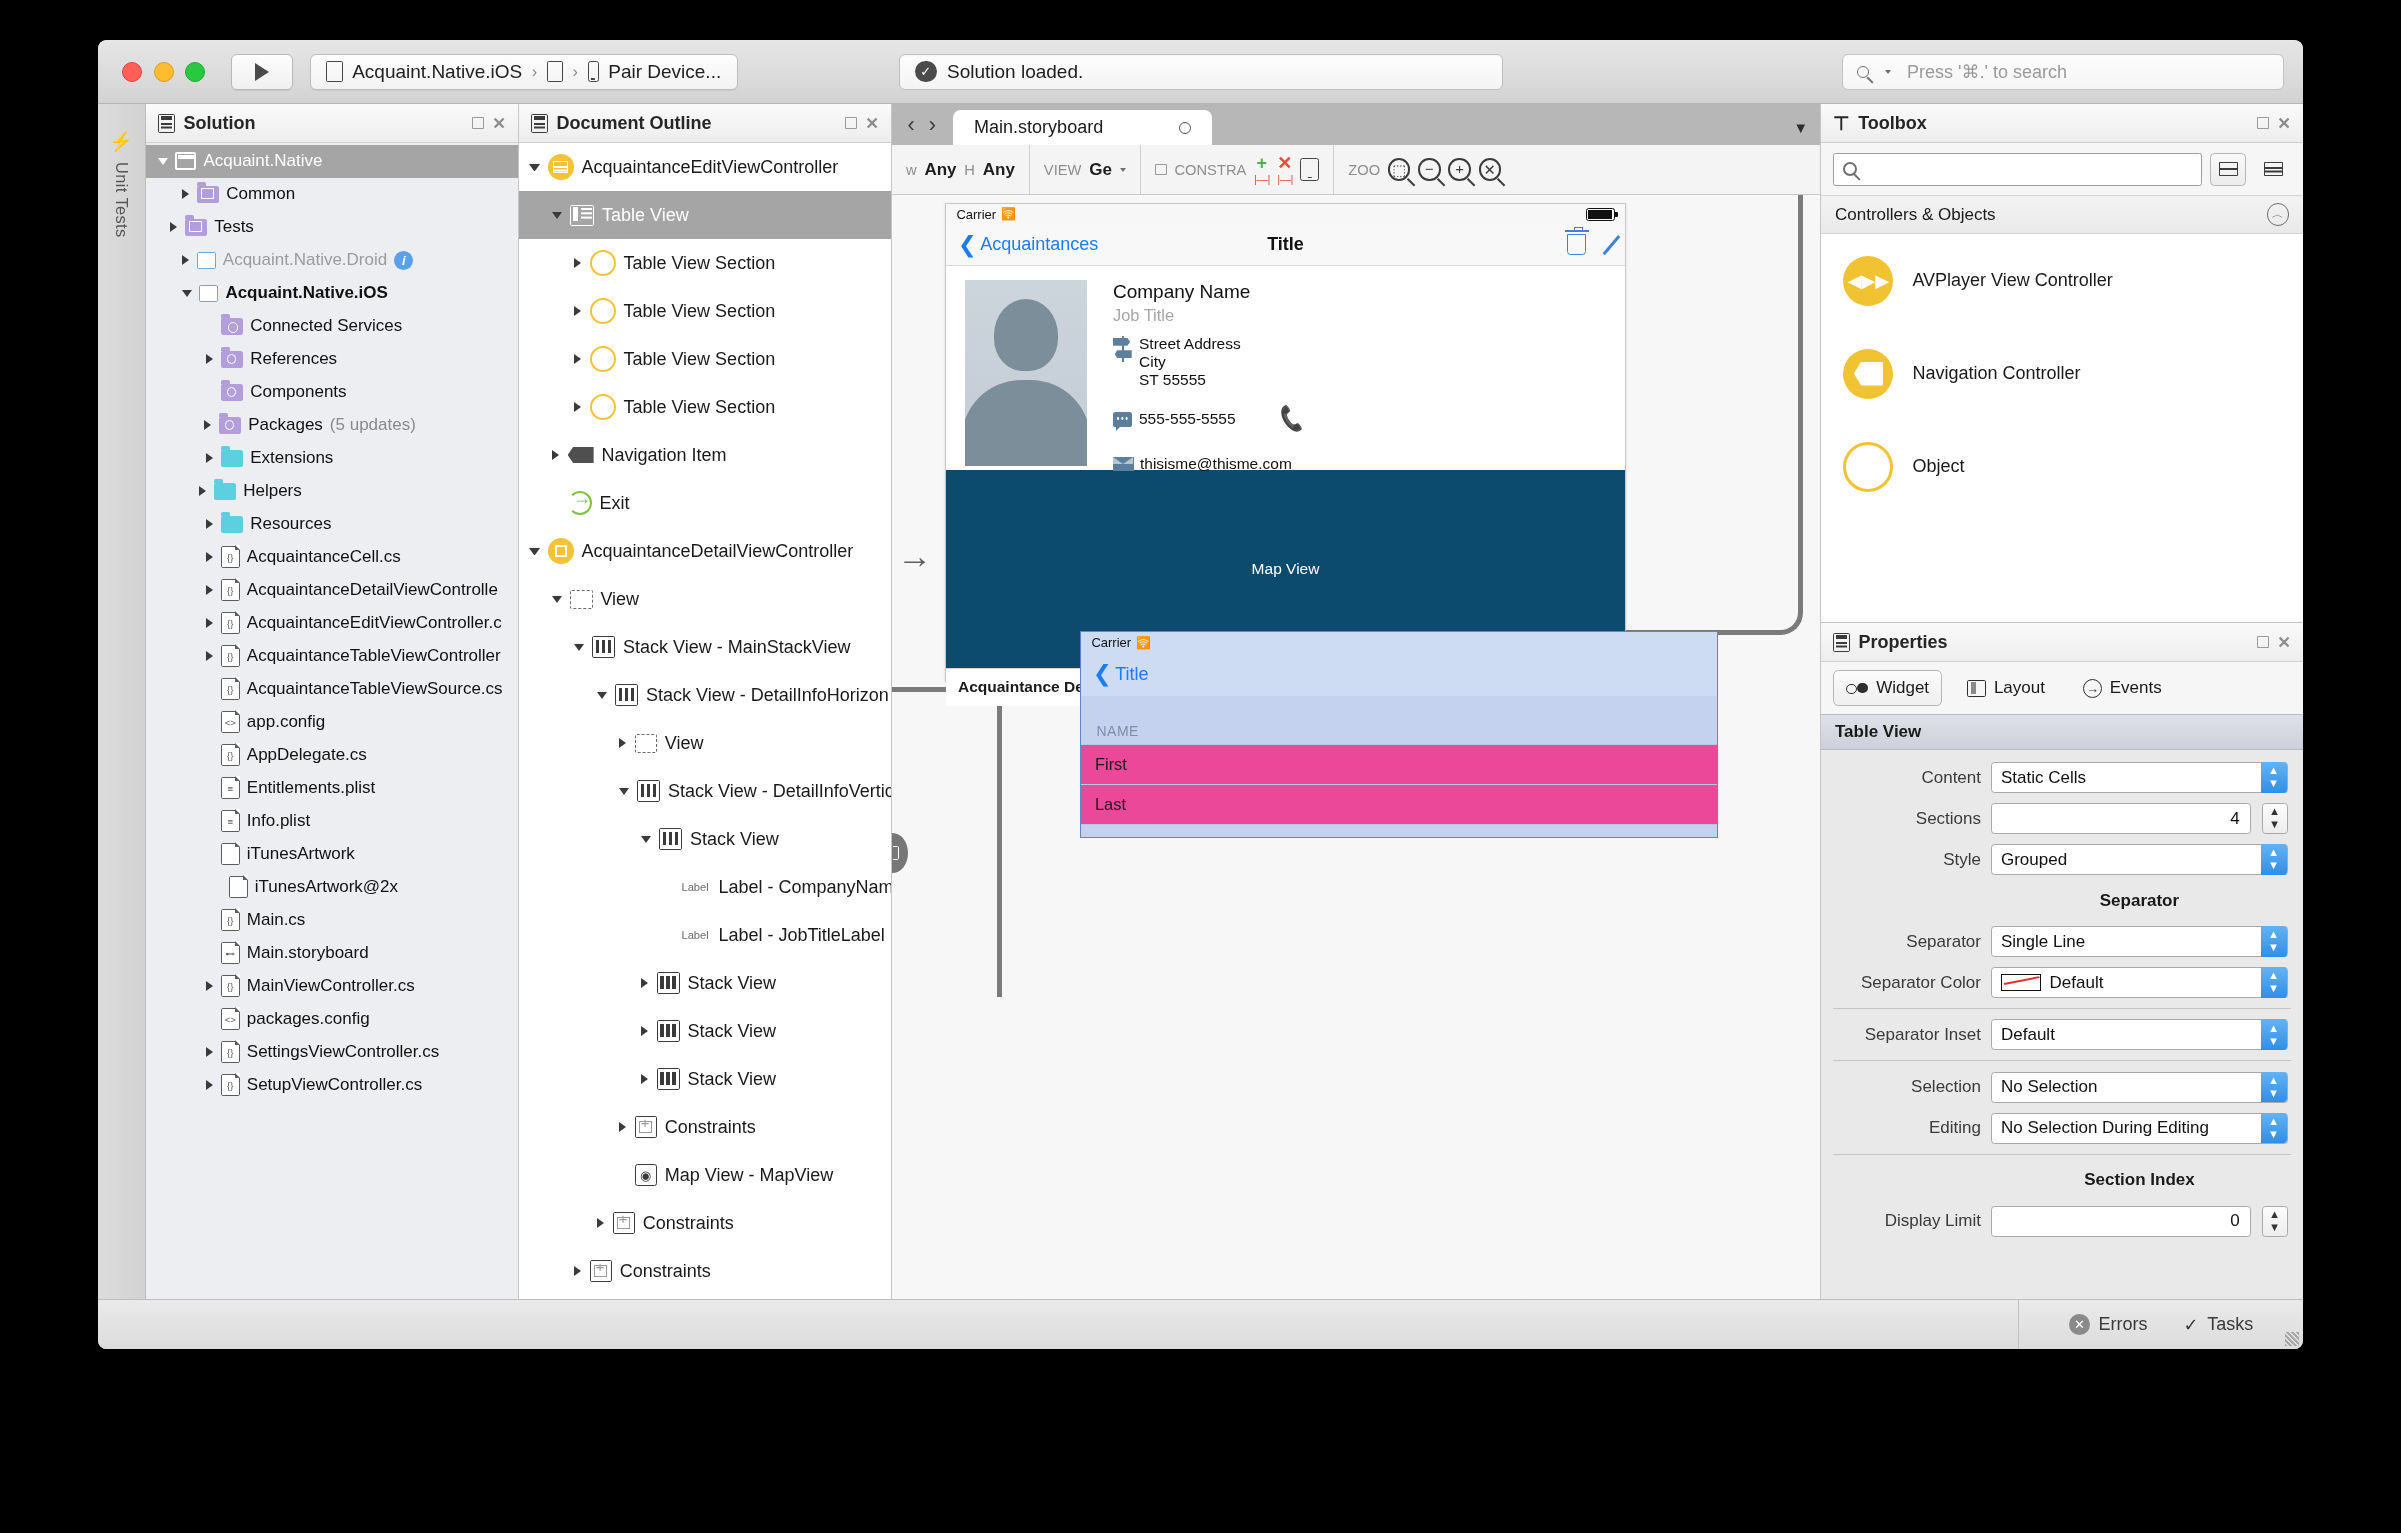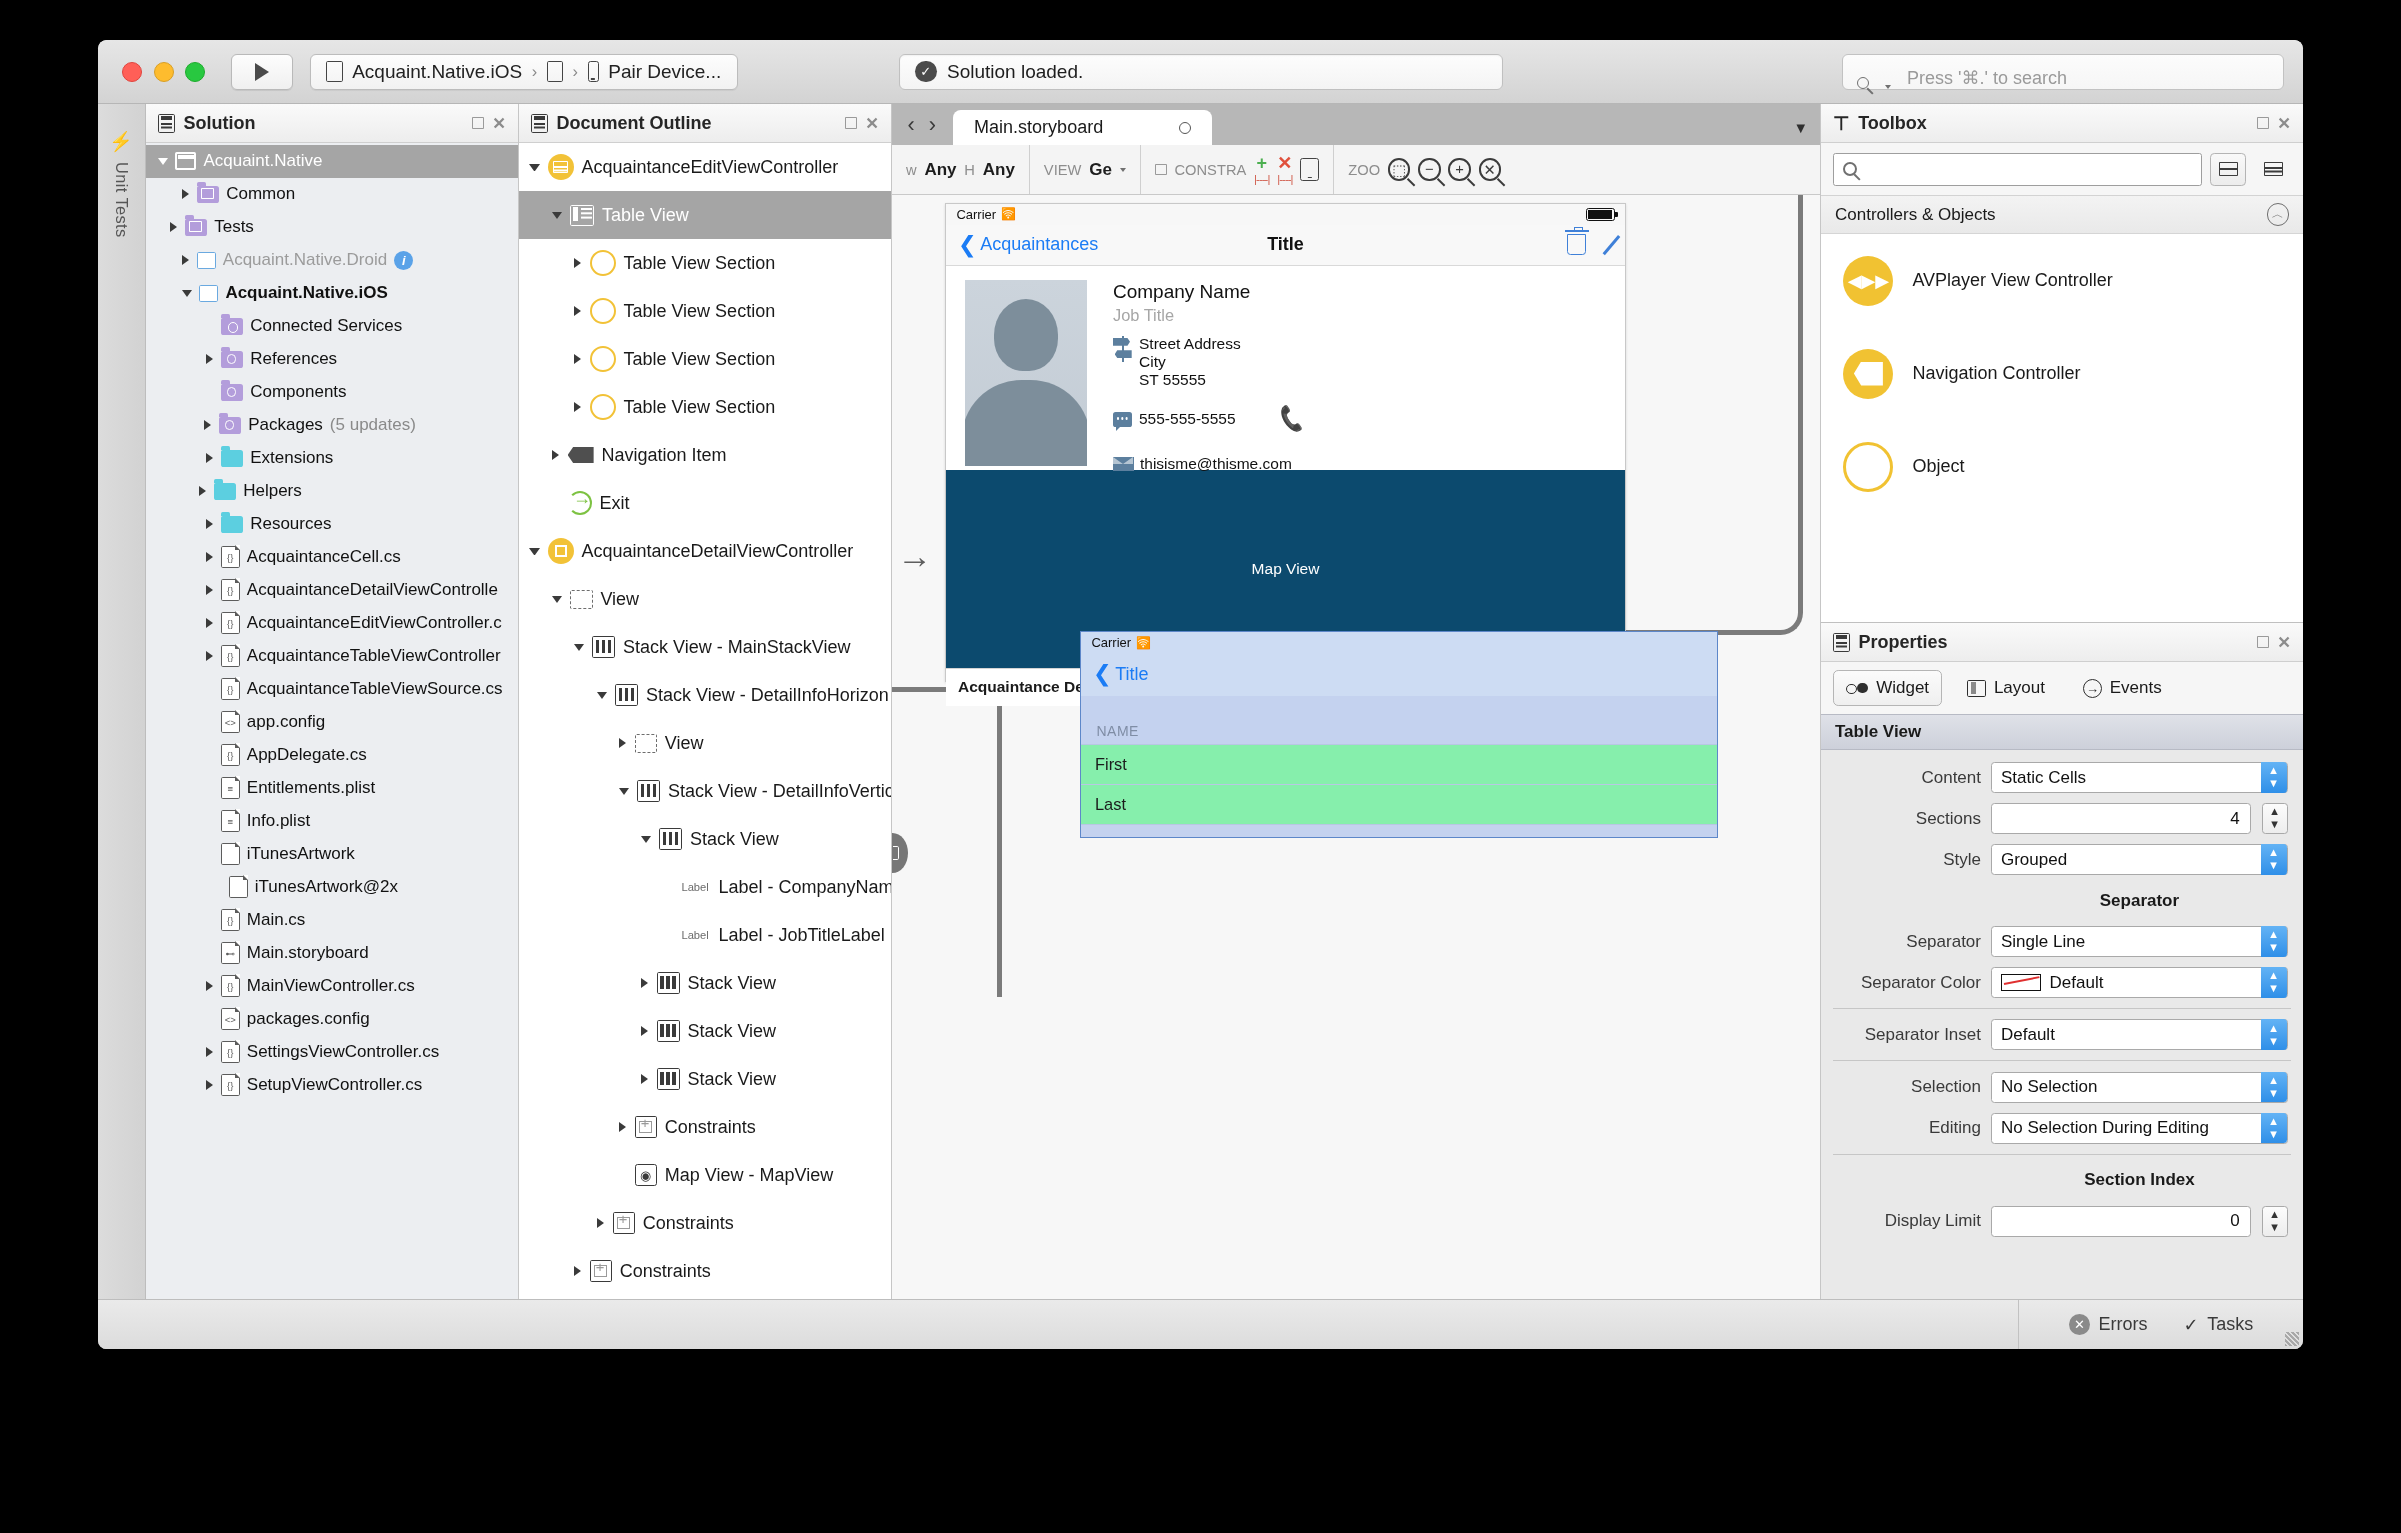--- a/index.html
+++ b/index.html
@@ -71,21 +71,21 @@
   .chk {
     width: 21.6px; height: 21.6px; border-radius: 50%;
     background: #4b4b4b; color: #fff; font-size: 13px;
     display: flex; align-items: center; justify-content: center;
   }
   .searchtop {
     position: absolute; right: 19px;
     width: 442px; height: 36px;
     background: linear-gradient(#fcfcfc,#f6f6f6);
     border: 0.9px solid #c2c2c2; border-radius: 6px;
-    display: flex; align-items: flex-end; padding: 0 14px; gap: 16px;
+    display: flex; align-items: center; padding: 0 14px; gap: 16px;
     font-size: 18px; color: #9a9a9a;
   }
   .mag {
     width: 14px; height: 14px; border: 2px solid #707070; border-radius: 50%;
     position: relative; flex: 0 0 auto;
   }
   .mag:after { content:""; position:absolute; right:-6px; bottom:-4.3px; width:7.8px; height:2.1px; background:#707070; transform:rotate(45deg); }
   .mag.small { width: 12px; height: 12px; border-width: 1.7px; }
   .caretdown { width:0;height:0;border-left:3.5px solid transparent;border-right:3.5px solid transparent;border-top:4.3px solid #707070; }
 
@@ -291,21 +291,21 @@
   .segnode .g { width: 14px; height: 14px; border: 1.7px solid #fff; border-radius: 1.7px; position: relative; }
   .segnode .g:after{content:"";position:absolute;left:5.2px;top:-1.7px;width:1.7px;height:17px;background:#777;}
   .arrowin { position: absolute; color: #5e5e5e; font-size: 35px; line-height: 1; }
 
   
   .vc2 { left: 188px; top: 436px; width: 638px; height: 207px; border: 1.7px solid #5d87c9;
          background: #cddcf3; box-shadow: none; overflow: hidden; }
   .vc2 .ios-status { background: transparent; }
   .vc2 .navbar2 { height: 43px; display: flex; align-items: center; padding: 0 12px; }
   .vc2 .sechead { height: 48px; background: #c4d2ef; display:flex; align-items:flex-end; padding: 0 15.5px 5.2px; font-size: 14px; color: #7f8da5; letter-spacing:0.5px; }
-  .vc2 .cell { height: 40px; background: #86efac; display: flex; align-items: center; padding: 0 14px; font-size: 16.4px; color: #1b1b1b; border-top: 0.9px solid #b8c7e3; }
+  .vc2 .cell { height: 40px; background: #ec4899; display: flex; align-items: center; padding: 0 14px; font-size: 16.4px; color: #1b1b1b; border-top: 0.9px solid #b8c7e3; }
   .vc2 .gap { height: 29px; background: #c4d2ef; border-top: 0.9px solid #b8c7e3; }
 
   
   .right { width: 483px; flex: 0 0 483px; display: flex; flex-direction: column; border-left: 0.9px solid #c6c6c6; background: #fff; }
   .toolbox { flex: 0 0 518px; display: flex; flex-direction: column; min-height: 0; }
   .tb-search { height: 53px; display: flex; align-items: center; gap: 8.6px; padding: 0 12px;
                background: #f6f6f6; border-bottom: 0.9px solid #d3d3d3; }
   .tb-input { flex: 1; height: 33px; border: 0.9px solid #9e9e9e; border-radius: 2.6px; background: #fff;
               display: flex; align-items: center; padding: 0 8.6px; gap: 7px; }
   .tb-tgl { width: 36px; height: 33px; border: 0.9px solid #b4b4b4; border-radius: 4.3px;

